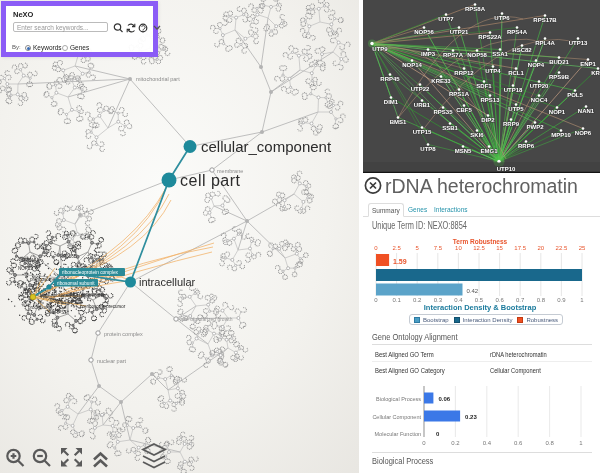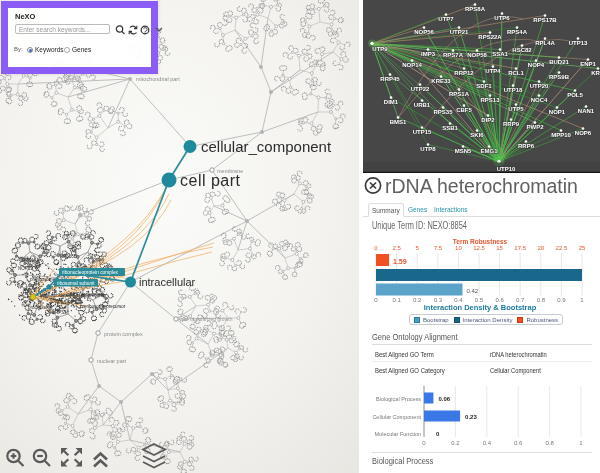--- a/index.html
+++ b/index.html
@@ -423,21 +423,21 @@
       <g stroke="#5a5a5a" stroke-width="2.6" fill="none">
         <path d="M94 19.5l6.5-6 6.5 6"></path>
         <path d="M94 26.5l6.5-6 6.5 6"></path>
       </g>
       <g stroke="#5a5a5a" stroke-width="1.8" fill="none">
         <path d="M154 4l11 5.5-11 5.5-11-5.5z"></path>
         <path d="M143 16l11 5.5 11-5.5"></path>
         <path d="M143 22l11 5.5 11-5.5"></path>
       </g>
     </svg>
-<div style="position:absolute;left:1px;top:1px;width:157px;height:73px;background:rgba(255,255,255,0.95);border:7px solid #8b5cf6;box-shadow:1px 1px 3px rgba(0,0,0,0.08)">
+<div style="position:absolute;left:1px;top:1px;width:157px;height:56px;background:rgba(255,255,255,0.95);border:5px solid #8b5cf6;box-shadow:1px 1px 3px rgba(0,0,0,0.08)">
   <div style="position:absolute;left:7px;top:4px;font-size:7.5px;font-weight:bold;color:#222">NeXO</div>
   <div style="position:absolute;left:7px;top:16px;width:95px;height:10px;border:1px solid #bbb;background:#fff;border-radius:2px;font-size:6.5px;color:#999;line-height:10px;padding-left:3px">Enter search keywords...</div>
   <svg width="52" height="14" viewBox="0 0 52 14" style="position:absolute;left:106px;top:15px">
     <g stroke="#333" stroke-width="1.2" fill="none">
       <circle cx="5.5" cy="6" r="3.2"></circle>
           <path d="M7.9 8.4L10.5 11"></path>
       <path d="M16 4.5a3.6 3.6 0 0 1 6.3 1M22.5 9.5a3.6 3.6 0 0 1-6.3-1"></path>
       <path d="M22.8 2.8v2.8h-2.8M15.2 11.2V8.4H18" stroke-width="1.1"></path>
       <circle cx="31" cy="7" r="3.8"></circle>
     </g>

